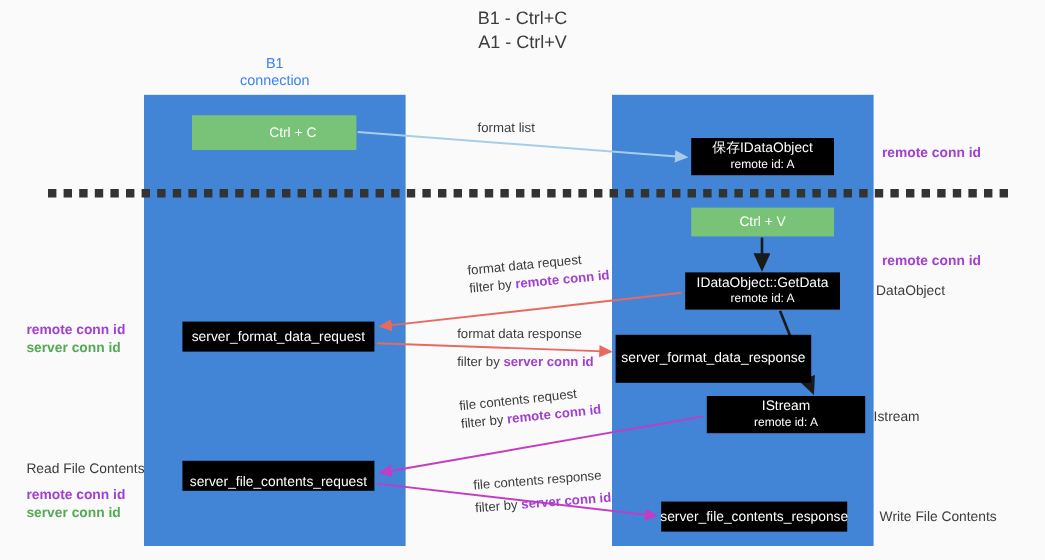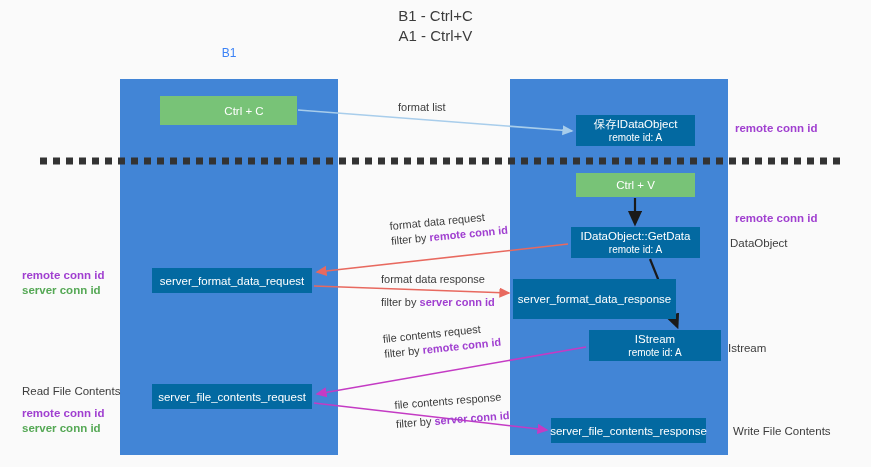--- a/index.html
+++ b/index.html
@@ -32,31 +32,31 @@
   #lane-b1{left:120px;top:79px;width:218px;height:376px;}
   #lane-a1{left:510px;top:79px;width:218px;height:376px;}
 
   
   .box{
     box-sizing:border-box;
     display:flex;flex-direction:column;align-items:center;justify-content:center;
     color:#ffffff;font-size:11.5px;line-height:14px;text-align:center;
   }
   .box.green{background:#78c377;}
-  .box.orange{background:#0369a1;}
+  .box.orange{background:#000000;}
   .box .l2{font-size:10px;}
 
   #box-ctrlc{left:160px;top:96px;width:137px;height:29px;padding-left:31px;}
   #box-idataobject{left:576px;top:115px;width:119px;height:31px;}
   #box-ctrlv{left:576px;top:173px;width:119px;height:24px;}
   #box-getdata{left:571px;top:227px;width:129px;height:31px;}
   #box-sfdreq{left:152px;top:268px;width:160px;height:25px;}
   #box-sfdres{left:513px;top:279px;width:163px;height:40px;}
   #box-istream{left:589px;top:330px;width:132px;height:31px;}
-  #box-sfcreq{left:152px;top:384px;width:160px;height:25px;}
+  #box-sfcreq{left:152px;top:384px;width:160px;height:25px;justify-content:flex-end;}
   #box-sfcres{left:551px;top:418px;width:155px;height:25px;}
 
   
   .side{font-size:11.5px;line-height:15px;}
   .purple{color:#a03fd0;font-weight:bold;}
   .green-t{color:#55a855;font-weight:bold;}
   .plain{color:#3c3c3c;}
 
   #ann-remote1{left:735px;top:121px;}
   #ann-remote2{left:735px;top:211px;}
@@ -85,20 +85,21 @@
 
 <div id="stage">
 
   <div class="abs" id="title">
     <div>B1 - Ctrl+C</div>
     <div>A1 - Ctrl+V</div>
   </div>
 
   <div class="abs lane-head" id="head-b1">
     <div>B1</div>
+    <div>connection</div>
   </div>
 
   <div class="abs lane" id="lane-b1"></div>
   <div class="abs lane" id="lane-a1"></div>
 
   <svg id="edges" viewBox="0 0 871 467">
     <defs>
       <marker id="ar-blue" markerWidth="7" markerHeight="7" refX="6" refY="3.2" orient="auto">
         <path d="M0,0 L7,3.2 L0,6.4 z" fill="#a8cdeb"></path>
       </marker>

